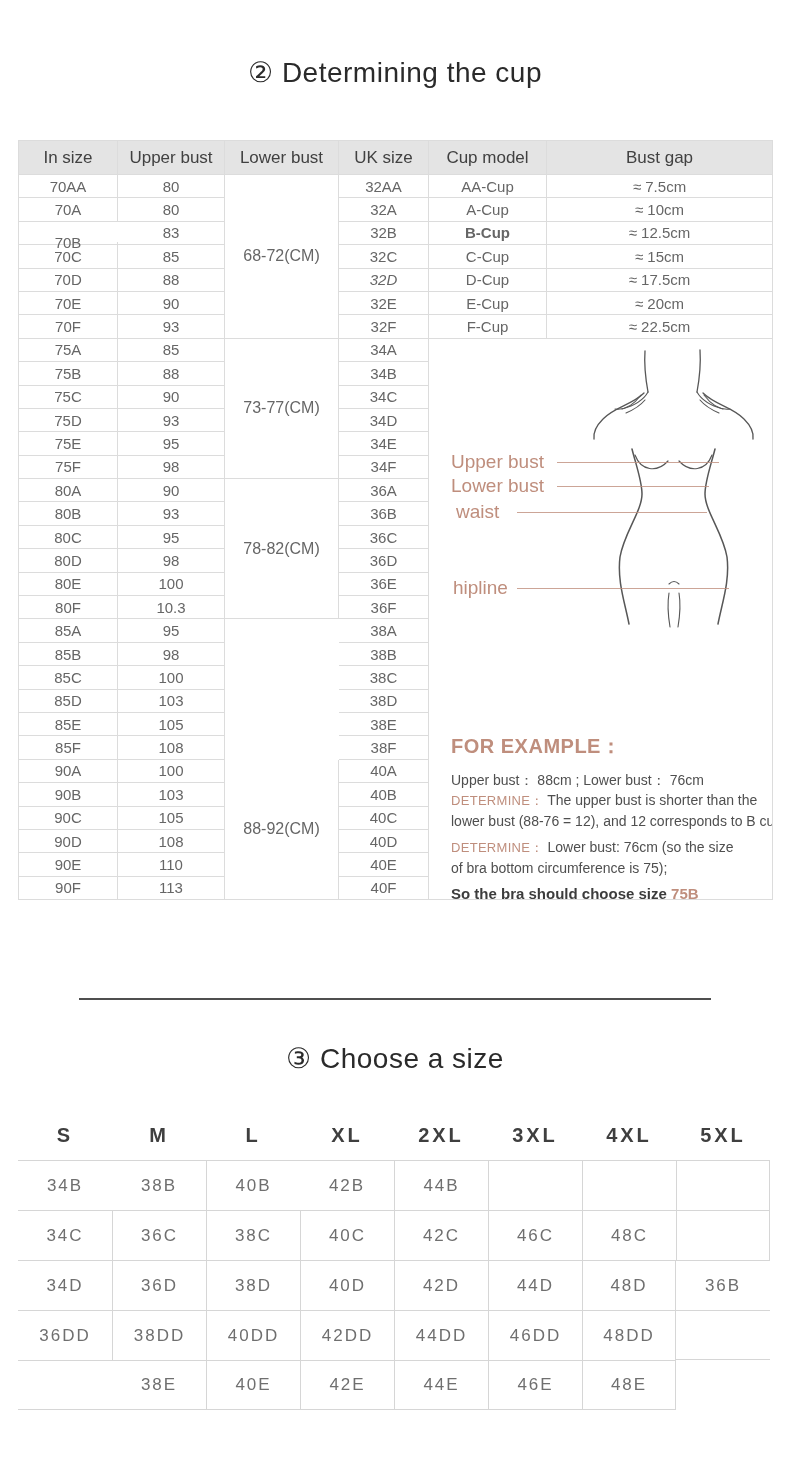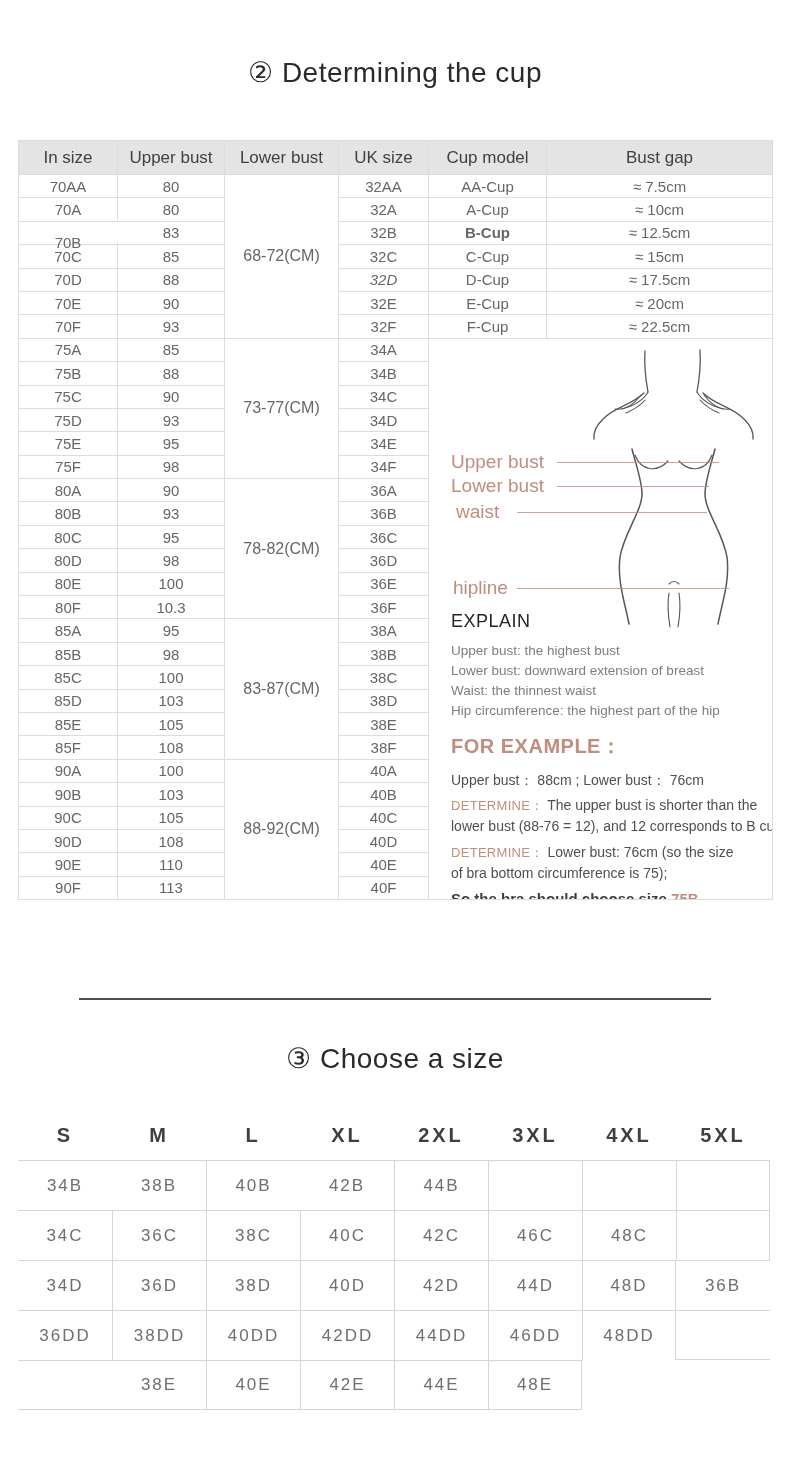--- a/index.html
+++ b/index.html
@@ -55,21 +55,21 @@
   }
   .meas-line{position:absolute;height:1px;background:var(--accent);opacity:.8;}
   #explain-block{position:absolute;left:22px;top:272px;}
   #explain-title{font-size:18px;color:#262626;letter-spacing:.5px;}
   .explain-line{font-size:13.5px;color:#7d7d7d;line-height:20px;white-space:nowrap;}
   #explain-lines{margin-top:9px;}
   #example-block{position:absolute;left:22px;top:394px;}
   #example-title{font-size:20px;font-weight:bold;color:var(--accent);letter-spacing:.5px;}
   .ex-line{font-size:14px;color:#4f4f4f;line-height:20px;white-space:nowrap;}
   .ex-measure{margin-top:10px;}
-  .ex-det1{margin-top:5px;}
+  .ex-det1{}
   .ex-det2{margin-top:6px;}
   .det-label{color:var(--accent);font-size:13px;letter-spacing:.3px;}
   .ex-conclusion{margin-top:7px;font-size:15px;font-weight:bold;color:#3c3c3c;white-space:nowrap;}
   .ex-conclusion .size-hl{color:var(--accent);}
 
   
   #divider{position:absolute;left:79px;top:998px;width:632px;height:2px;background:var(--divider);}
 
   
   #size-grid{
@@ -169,21 +169,20 @@
     <div class="c" style="grid-area: 18 / 2;">98</div>
     <div class="c" style="grid-area: 18 / 4;">36D</div>
     <div class="c" style="grid-area: 19 / 1;">80E</div>
     <div class="c" style="grid-area: 19 / 2;">100</div>
     <div class="c" style="grid-area: 19 / 4;">36E</div>
     <div class="c" style="grid-area: 20 / 1;">80F</div>
     <div class="c" style="grid-area: 20 / 2;">10.3</div>
     <div class="c" style="grid-area: 20 / 4;">36F</div>
     <div class="c" style="grid-area: 21 / 1;">85A</div>
     <div class="c" style="grid-area: 21 / 2;">95</div>
-    <div class="c lower" style="grid-area: 21 / 3 / span 6;">83-87(CM)</div>
     <div class="c" style="grid-area: 21 / 4;">38A</div>
     <div class="c" style="grid-area: 22 / 1;">85B</div>
     <div class="c" style="grid-area: 22 / 2;">98</div>
     <div class="c" style="grid-area: 22 / 4;">38B</div>
     <div class="c" style="grid-area: 23 / 1;">85C</div>
     <div class="c" style="grid-area: 23 / 2;">100</div>
     <div class="c" style="grid-area: 23 / 4;">38C</div>
     <div class="c" style="grid-area: 24 / 1;">85D</div>
     <div class="c" style="grid-area: 24 / 2;">103</div>
     <div class="c" style="grid-area: 24 / 4;">38D</div>
@@ -247,29 +246,20 @@
     <div class="meas-line" style="left:128px;top:123px;width:162px;"></div>
     <div class="meas-line" style="left:128px;top:147px;width:152px;"></div>
     <div class="meas-line" style="left:88px;top:173px;width:190px;"></div>
     <div class="meas-line" style="left:88px;top:249px;width:212px;"></div>
 
     <div class="fig-label" style="top:112px;">Upper bust</div>
     <div class="fig-label" style="top:136px;">Lower bust</div>
     <div class="fig-label" style="top:162px;left:27px;">waist</div>
     <div class="fig-label" style="top:238px;left:24px;">hipline</div>
 
-    <div id="explain-block">
-      <div id="explain-title">EXPLAIN</div>
-      <div id="explain-lines">
-        <div class="explain-line">Upper bust: the highest bust</div>
-        <div class="explain-line">Lower bust: downward extension of breast</div>
-        <div class="explain-line">Waist: the thinnest waist</div>
-        <div class="explain-line">Hip circumference: the highest part of the hip</div>
-      </div>
-    </div>
 
     <div id="example-block">
       <div id="example-title">FOR EXAMPLE：</div>
       <div class="ex-line ex-measure">Upper bust： 88cm ; Lower bust： 76cm</div>
       <div class="ex-line ex-det1">
         <span class="det-label">DETERMINE：</span>
         <span>The upper bust is shorter than the</span>
       </div>
       <div class="ex-line">lower bust (88-76 = 12), and 12 corresponds to B cup</div>
       <div class="ex-line ex-det2">
@@ -328,14 +318,15 @@
     <div class="sc bt bl">42DD</div>
     <div class="sc bt bl">44DD</div>
     <div class="sc bt bl">46DD</div>
     <div class="sc bt bl br">48DD</div>
     <div class="sc bt bb"></div>
     <div class="sc bt bb"></div>
     <div class="sc bt bb">38E</div>
     <div class="sc bt bl bb">40E</div>
     <div class="sc bt bl bb">42E</div>
     <div class="sc bt bl bb">44E</div>
+    <div class="sc bt bl bb">46E</div>
     <div class="sc bt bl br bb">48E</div>
   </div>
 
 </body></html>

